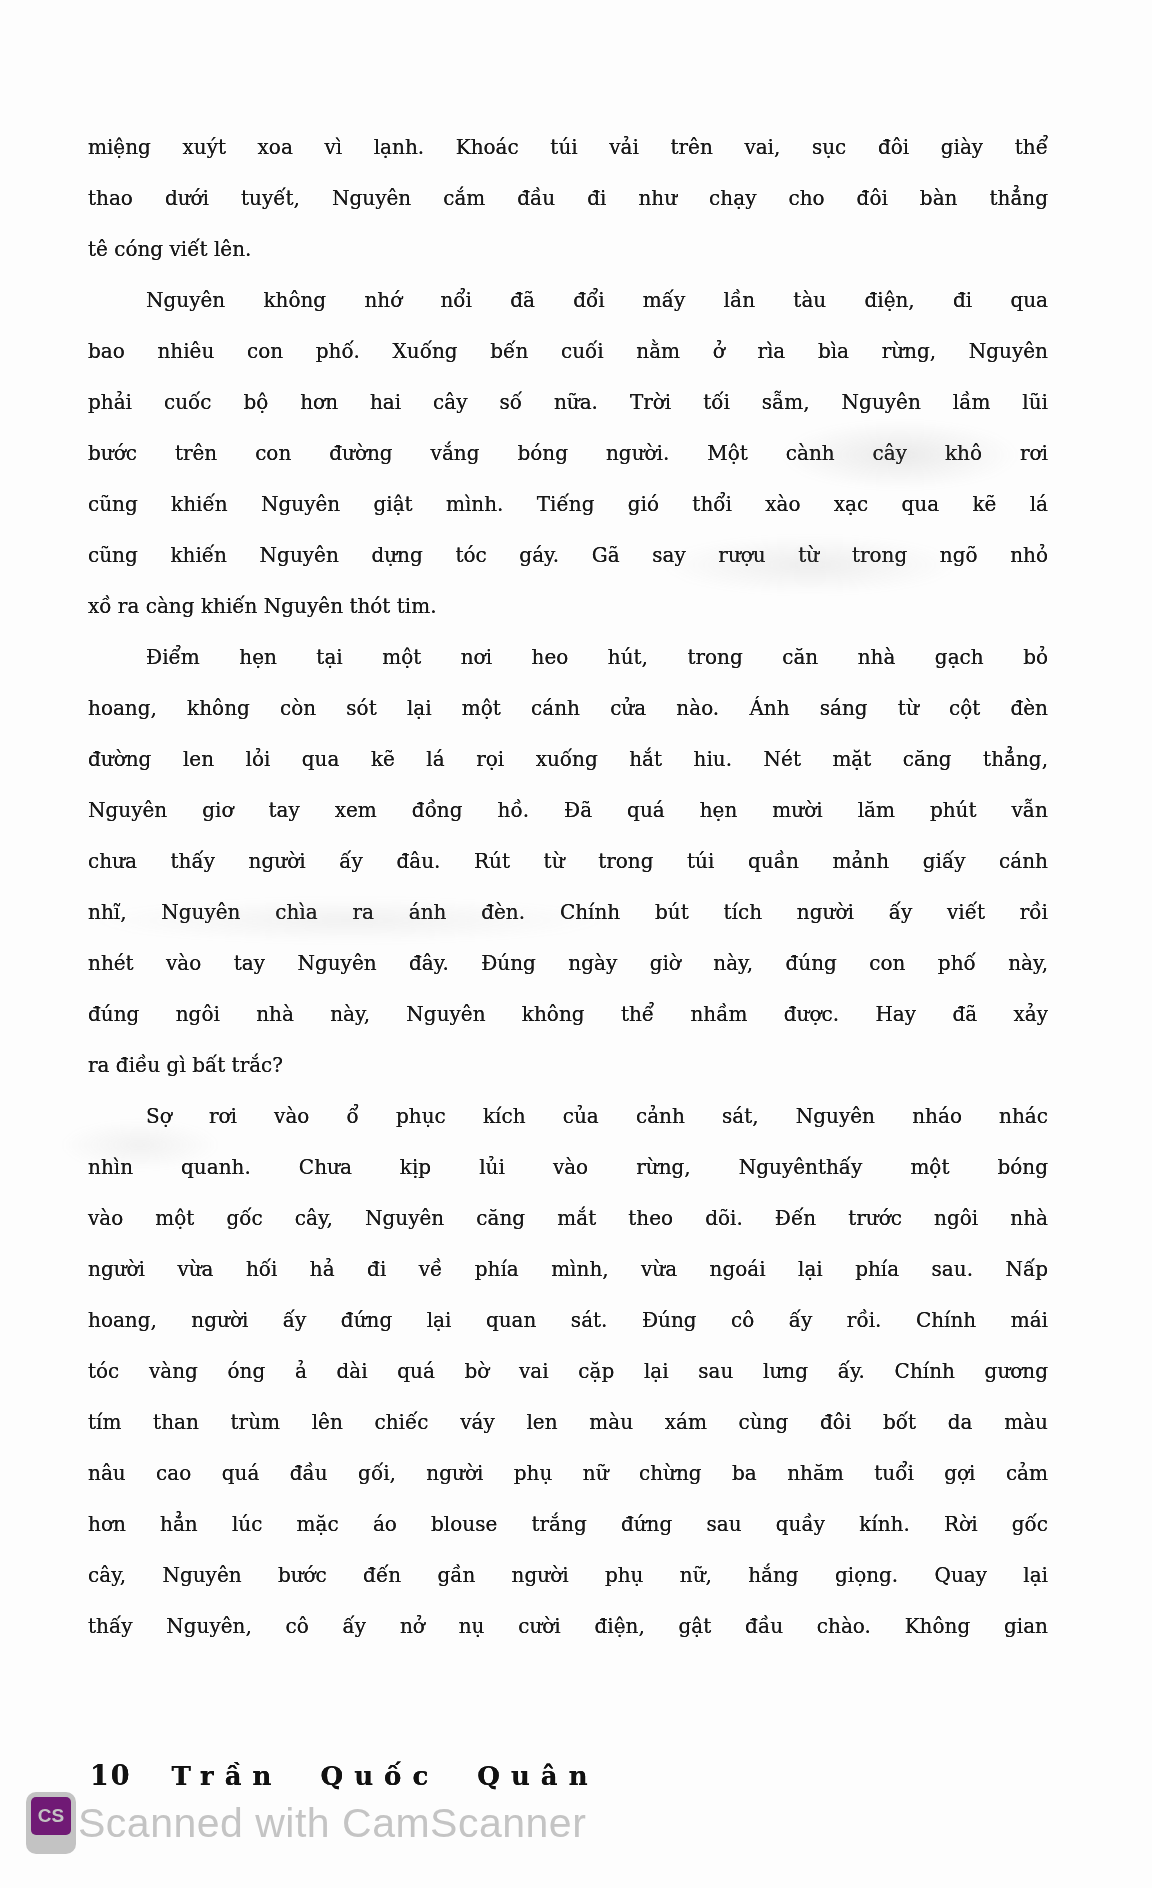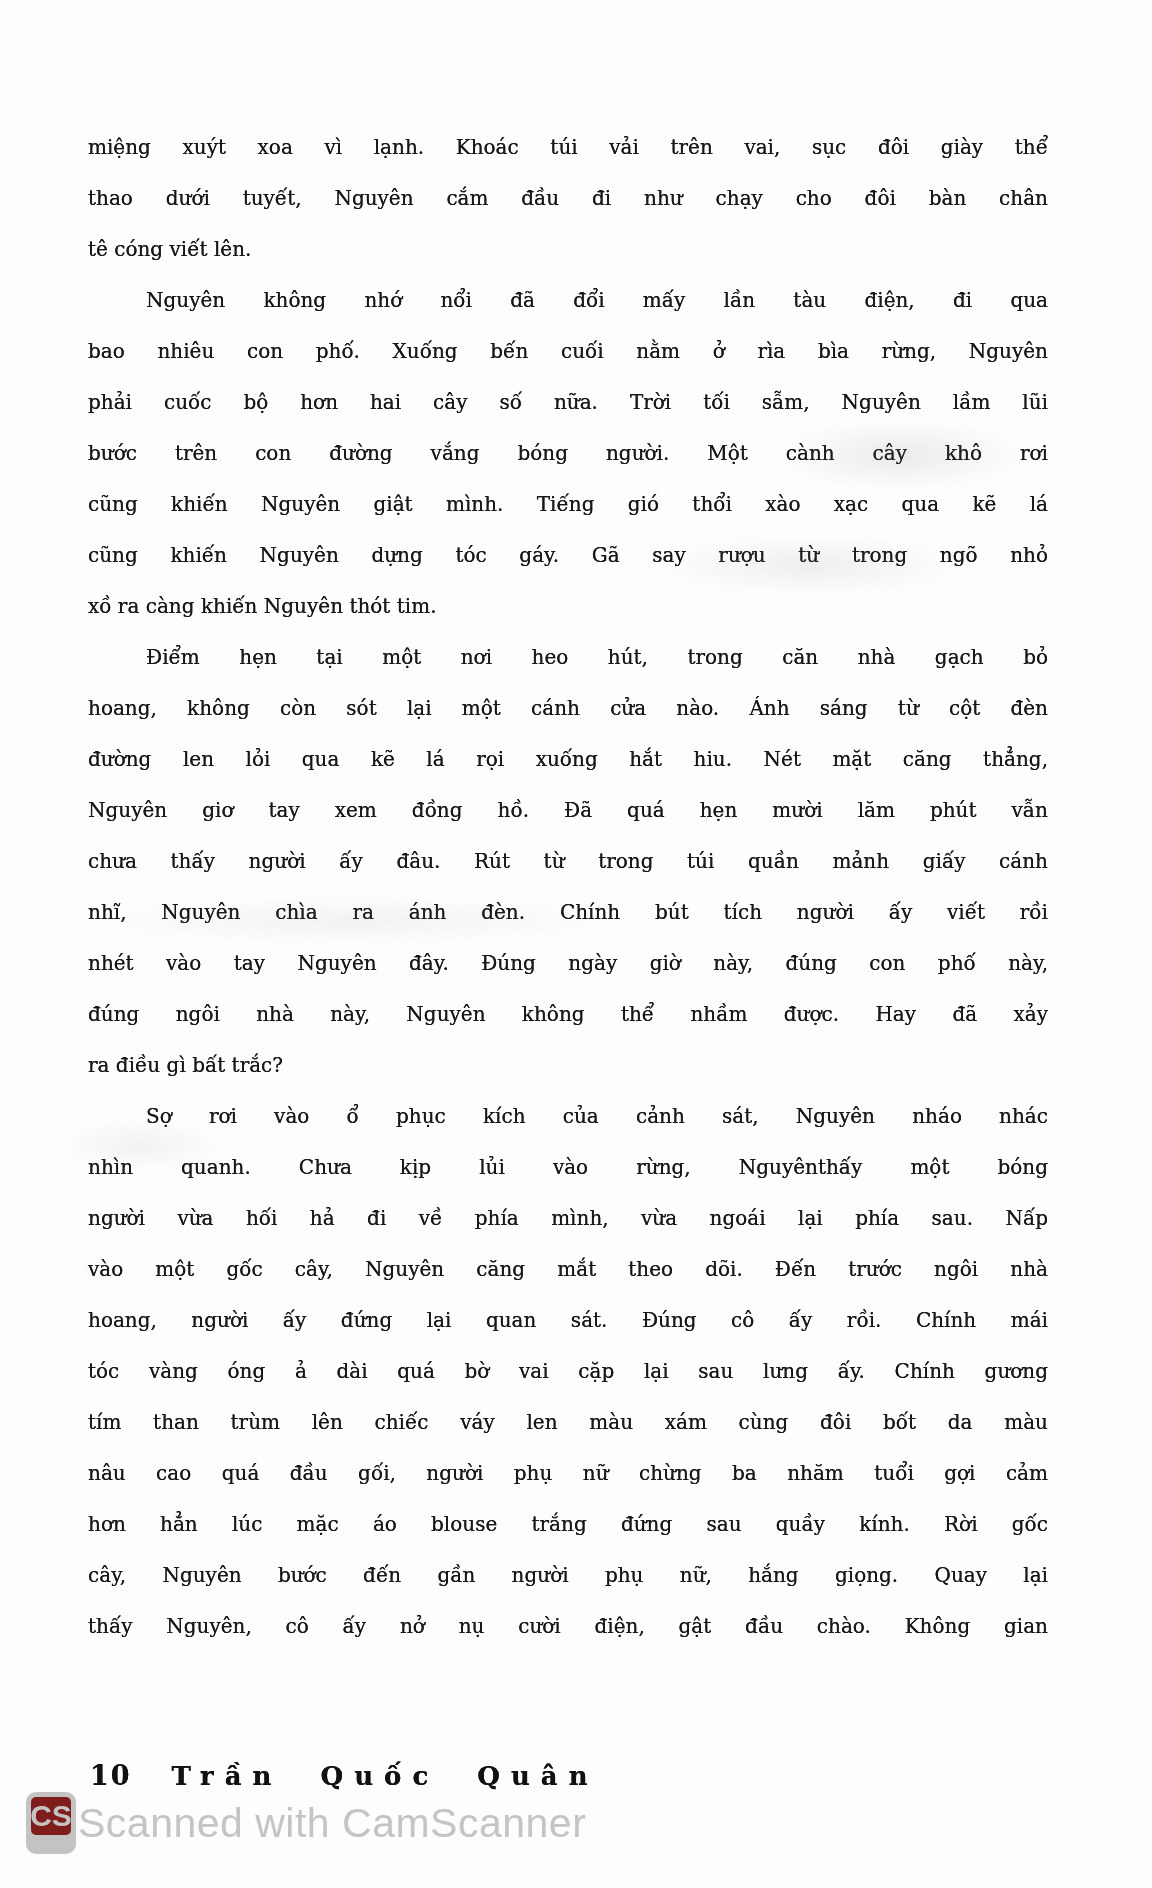--- a/index.html
+++ b/index.html
@@ -64,26 +64,26 @@
     position: relative;
     width: 50px; height: 62px;
     background: #c3c3c3;
     border-radius: 10px;
     flex: none;
   }
   .cs-inner {
     position: absolute;
     left: 5px; top: 5px; right: 5px;
     height: 38px;
-    background: #7f1d1d;
+    background: #701a75;
     border-radius: 5px;
     display: flex; align-items: center; justify-content: center;
     font-family: "Liberation Sans", sans-serif;
     font-weight: bold;
-    font-size: 30px;
+    font-size: 19px;
     color: #c3c3c3;
   }
   .wm-text {
     margin-left: 2px;
     font-family: "Liberation Sans", sans-serif;
     font-size: 41px;
     color: #c4c4c4;
     letter-spacing: 0.5px;
     white-space: nowrap;
   }
@@ -101,42 +101,42 @@
   .a3 { left: 90px;  top: 898px; width: 520px; height: 45px;
         background: radial-gradient(ellipse at center, rgba(140,140,140,0.10), rgba(140,140,140,0) 70%); }
   .a4 { left: 60px;  top: 1120px; width: 160px; height: 50px;
         background: radial-gradient(ellipse at center, rgba(140,140,140,0.10), rgba(140,140,140,0) 70%); }
 </style>
 </head>
 <body>
 
 <div class="text-block">
     <div class="line">miệng xuýt xoa vì lạnh. Khoác túi vải trên vai, sục đôi giày thể</div>
-    <div class="line">thao dưới tuyết, Nguyên cắm đầu đi như chạy cho đôi bàn chân</div>
+    <div class="line">thao dưới tuyết, Nguyên cắm đầu đi như chạy cho đôi bàn thẳng</div>
     <div class="line para-end">tê cóng viết lên.</div>
     <div class="line indent">Nguyên không nhớ nổi đã đổi mấy lần tàu điện, đi qua</div>
     <div class="line">bao nhiêu con phố. Xuống bến cuối nằm ở rìa bìa rừng, Nguyên</div>
     <div class="line">phải cuốc bộ hơn hai cây số nữa. Trời tối sẫm, Nguyên lầm lũi</div>
     <div class="line">bước trên con đường vắng bóng người. Một cành cây khô rơi</div>
     <div class="line">cũng khiến Nguyên giật mình. Tiếng gió thổi xào xạc qua kẽ lá</div>
     <div class="line">cũng khiến Nguyên dựng tóc gáy. Gã say rượu từ trong ngõ nhỏ</div>
     <div class="line para-end">xồ ra càng khiến Nguyên thót tim.</div>
     <div class="line indent">Điểm hẹn tại một nơi heo hút, trong căn nhà gạch bỏ</div>
     <div class="line">hoang, không còn sót lại một cánh cửa nào. Ánh sáng từ cột đèn</div>
     <div class="line">đường len lỏi qua kẽ lá rọi xuống hắt hiu. Nét mặt căng thẳng,</div>
     <div class="line">Nguyên giơ tay xem đồng hồ. Đã quá hẹn mười lăm phút vẫn</div>
     <div class="line">chưa thấy người ấy đâu. Rút từ trong túi quần mảnh giấy cánh</div>
     <div class="line">nhĩ, Nguyên chìa ra ánh đèn. Chính bút tích người ấy viết rồi</div>
     <div class="line">nhét vào tay Nguyên đây. Đúng ngày giờ này, đúng con phố này,</div>
     <div class="line">đúng ngôi nhà này, Nguyên không thể nhầm được. Hay đã xảy</div>
     <div class="line para-end">ra điều gì bất trắc?</div>
     <div class="line indent">Sợ rơi vào ổ phục kích của cảnh sát, Nguyên nháo nhác</div>
     <div class="line">nhìn quanh. Chưa kịp lủi vào rừng, Nguyênthấy một bóng</div>
+    <div class="line">vào một gốc cây, Nguyên căng mắt theo dõi. Đến trước ngôi nhà</div>
     <div class="line">người vừa hối hả đi về phía mình, vừa ngoái lại phía sau. Nấp</div>
-    <div class="line">vào một gốc cây, Nguyên căng mắt theo dõi. Đến trước ngôi nhà</div>
     <div class="line">hoang, người ấy đứng lại quan sát. Đúng cô ấy rồi. Chính mái</div>
     <div class="line">tóc vàng óng ả dài quá bờ vai cặp lại sau lưng ấy. Chính gương</div>
     <div class="line">tím than trùm lên chiếc váy len màu xám cùng đôi bốt da màu</div>
     <div class="line">nâu cao quá đầu gối, người phụ nữ chừng ba nhăm tuổi gợi cảm</div>
     <div class="line">hơn hẳn lúc mặc áo blouse trắng đứng sau quầy kính. Rời gốc</div>
     <div class="line">cây, Nguyên bước đến gần người phụ nữ, hắng giọng. Quay lại</div>
     <div class="line">thấy Nguyên, cô ấy nở nụ cười điện, gật đầu chào. Không gian</div>
   </div>
 
 <div class="artifact a1"></div>

